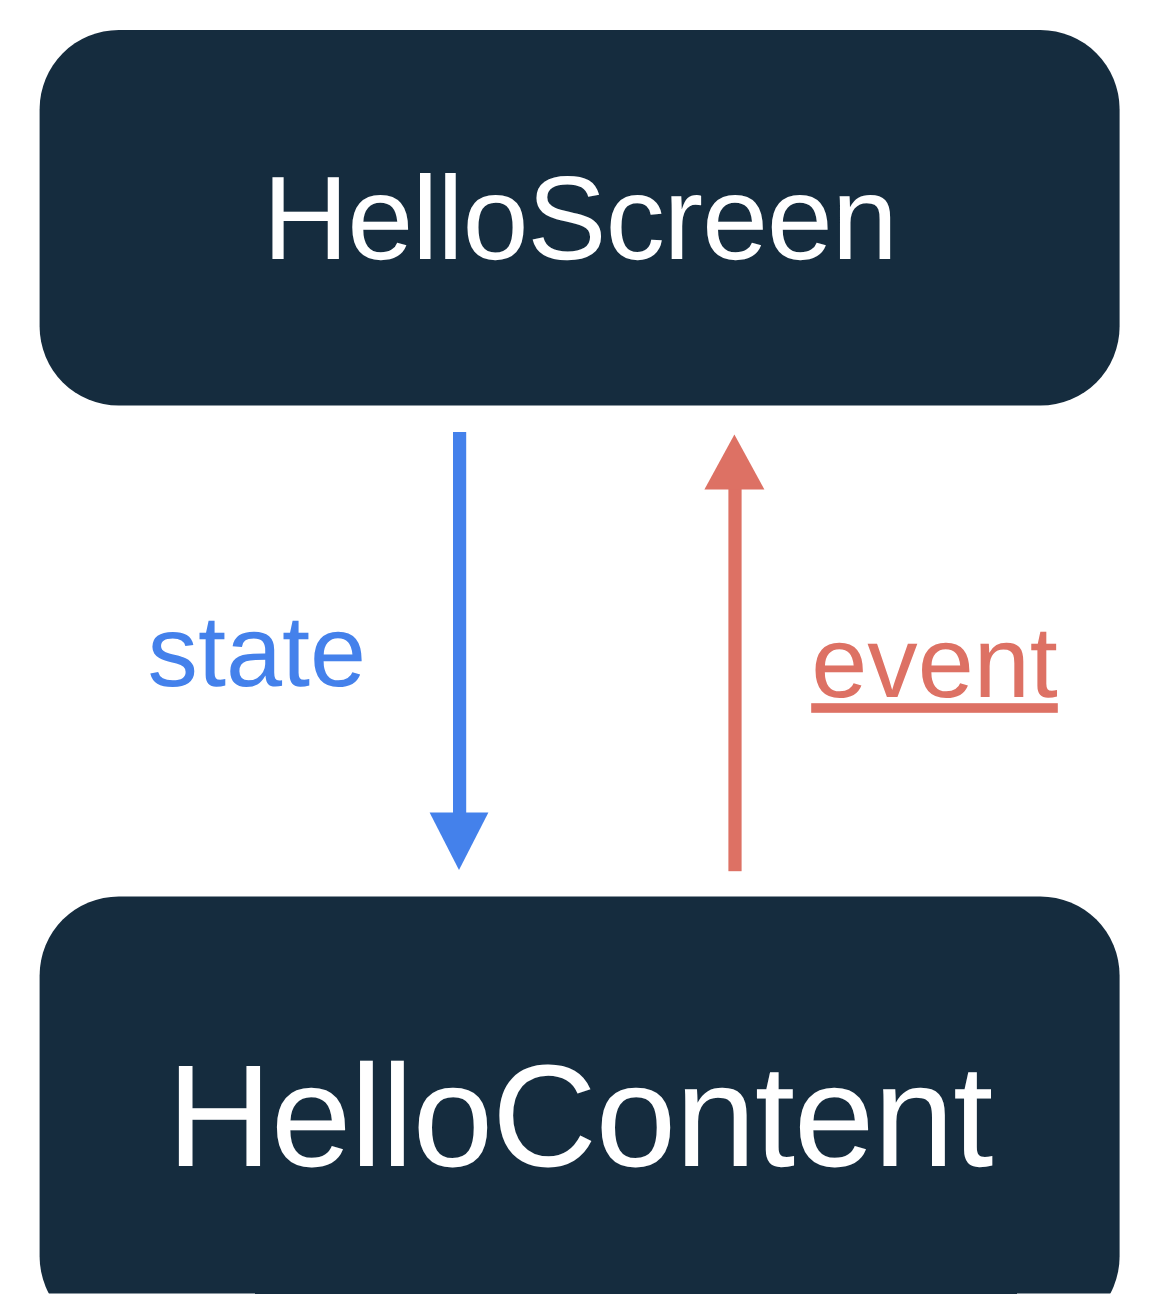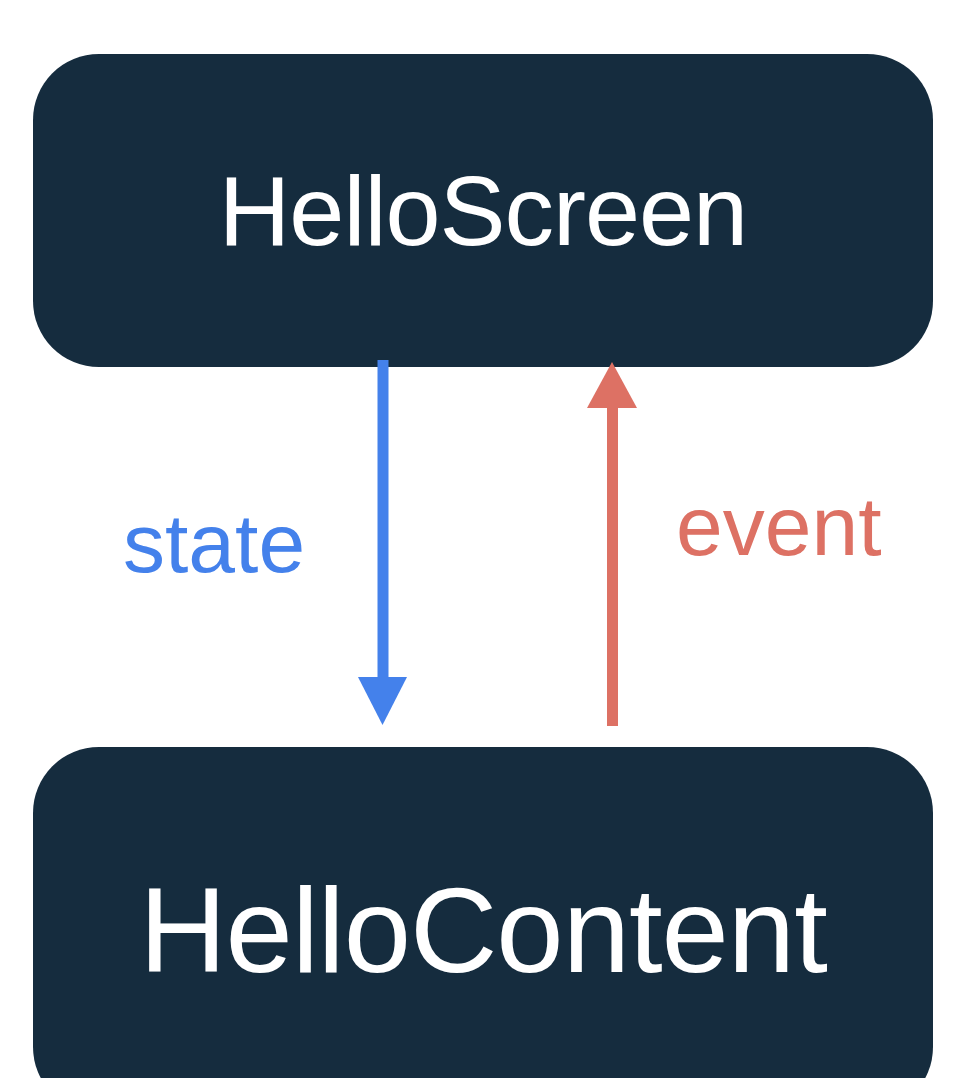--- a/index.html
+++ b/index.html
@@ -27,21 +27,20 @@
     border-radius: 66px;
     display: flex;
     align-items: center;
     justify-content: center;
     color: var(--box-text, #ffffff);
   }
   .box-top {
     top: 25px;
     height: 313px;
     font-size: 99px;
-    margin-top: 29px;
   }
   .box-bottom {
     top: 747px;
     height: 366px;
     font-size: 121px;
   }
   .box-label {
     white-space: nowrap;
     letter-spacing: -1px;
   }
@@ -62,22 +61,23 @@
     white-space: nowrap;
     text-align: right;
   }
   .state-label {
     left: 123px;
     top: 501px;
     color: var(--state-blue, #4481eb);
   }
   .event-label {
     left: 676px;
-    top: 484px;
+    top: 510px;
     color: var(--event-red, #dd7164);
+    text-decoration: underline;
   }
 </style>
 </head>
 <body>
 
 <div class="canvas">
 
   <div class="box box-top">
     <span class="box-label">HelloScreen</span>
   </div>

